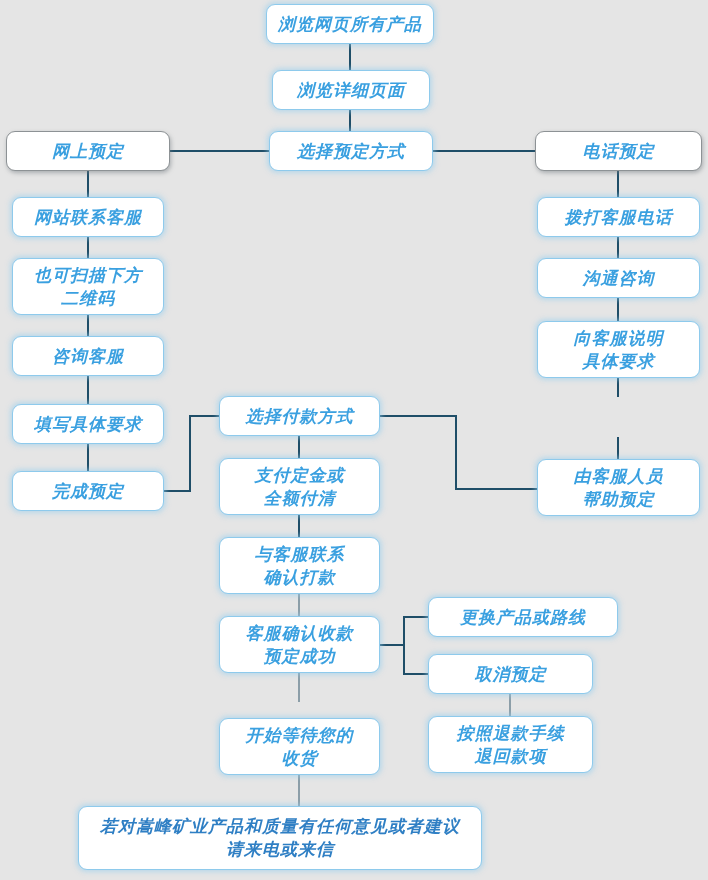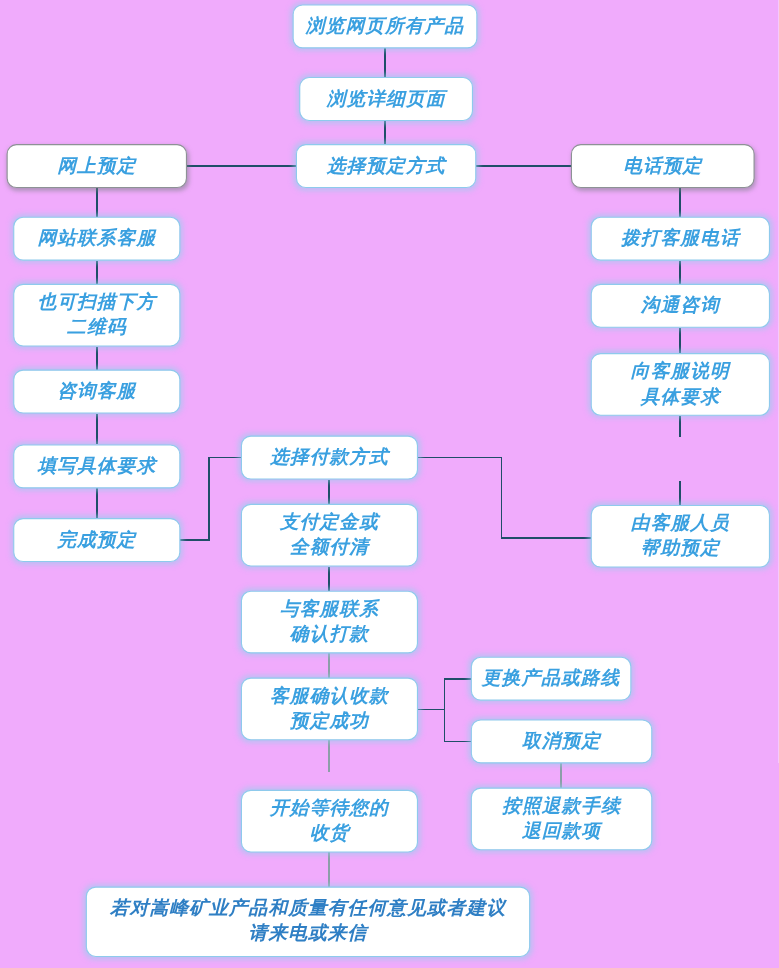--- a/index.html
+++ b/index.html
@@ -8,21 +8,21 @@
     padding: 0;
     background: #ffffff;
   }
   body {
     font-family: "Liberation Sans", "DejaVu Sans", sans-serif;
   }
   #canvas {
     position: relative;
     width: 708px;
     height: 880px;
-    background: #f0abfc;
+    background: #e5e5e5;
     overflow: hidden;
   }
   
   #wires {
     position: absolute;
     left: 0;
     top: 0;
     width: 708px;
     height: 880px;
     pointer-events: none;
@@ -100,21 +100,21 @@
       <polyline points="404,645 404,674 428,674"></polyline>
 
       <line x1="510" y1="694" x2="510" y2="716" stroke="#8c9ea8"></line>
     </g>
   </svg>
 
   <div class="node" style="left: 266px; top: 4px; width: 168px; height: 40px;">浏览网页所有产品</div>
   <div class="node" style="left: 272px; top: 70px; width: 158px; height: 40px;">浏览详细页面</div>
   <div class="node" style="left: 269px; top: 131px; width: 164px; height: 40px;">选择预定方式</div>
   <div class="node gray" style="left: 6px; top: 131px; width: 164px; height: 40px;">网上预定</div>
-  <div class="node gray" style="left: 519px; top: 131px; width: 167px; height: 40px;">电话预定</div>
+  <div class="node gray" style="left: 535px; top: 131px; width: 167px; height: 40px;">电话预定</div>
 
   <div class="node" style="left: 12px; top: 197px; width: 152px; height: 40px;">网站联系客服</div>
   <div class="node" style="left: 12px; top: 258px; width: 152px; height: 57px;">也可扫描下方
 二维码</div>
   <div class="node" style="left: 12px; top: 336px; width: 152px; height: 40px;">咨询客服</div>
   <div class="node" style="left: 12px; top: 404px; width: 152px; height: 40px;">填写具体要求</div>
   <div class="node" style="left: 12px; top: 471px; width: 152px; height: 40px;">完成预定</div>
 
   <div class="node" style="left: 537px; top: 197px; width: 163px; height: 40px;">拨打客服电话</div>
   <div class="node" style="left: 537px; top: 258px; width: 163px; height: 40px;">沟通咨询</div>
@@ -126,20 +126,20 @@
   <div class="node" style="left: 219px; top: 396px; width: 161px; height: 40px;">选择付款方式</div>
   <div class="node" style="left: 219px; top: 458px; width: 161px; height: 57px;">支付定金或
 全额付清</div>
   <div class="node" style="left: 219px; top: 616px; width: 161px; height: 57px;">客服确认收款
 预定成功</div>
   <div class="node" style="left: 219px; top: 537px; width: 161px; height: 57px;">与客服联系
 确认打款</div>
   <div class="node" style="left: 219px; top: 702px; width: 161px; height: 57px; margin-top: 16px;">开始等待您的
 收货</div>
 
-  <div class="node" style="left: 428px; top: 597px; width: 146px; height: 40px;">更换产品或路线</div>
+  <div class="node" style="left: 428px; top: 597px; width: 190px; height: 40px;">更换产品或路线</div>
   <div class="node" style="left: 428px; top: 654px; width: 165px; height: 40px;">取消预定</div>
   <div class="node" style="left: 428px; top: 716px; width: 165px; height: 57px;">按照退款手续
 退回款项</div>
 
   <div class="node deep" style="left: 78px; top: 806px; width: 404px; height: 64px;">若对嵩峰矿业产品和质量有任何意见或者建议
 请来电或来信</div>
 </div>
 
 </body></html>

